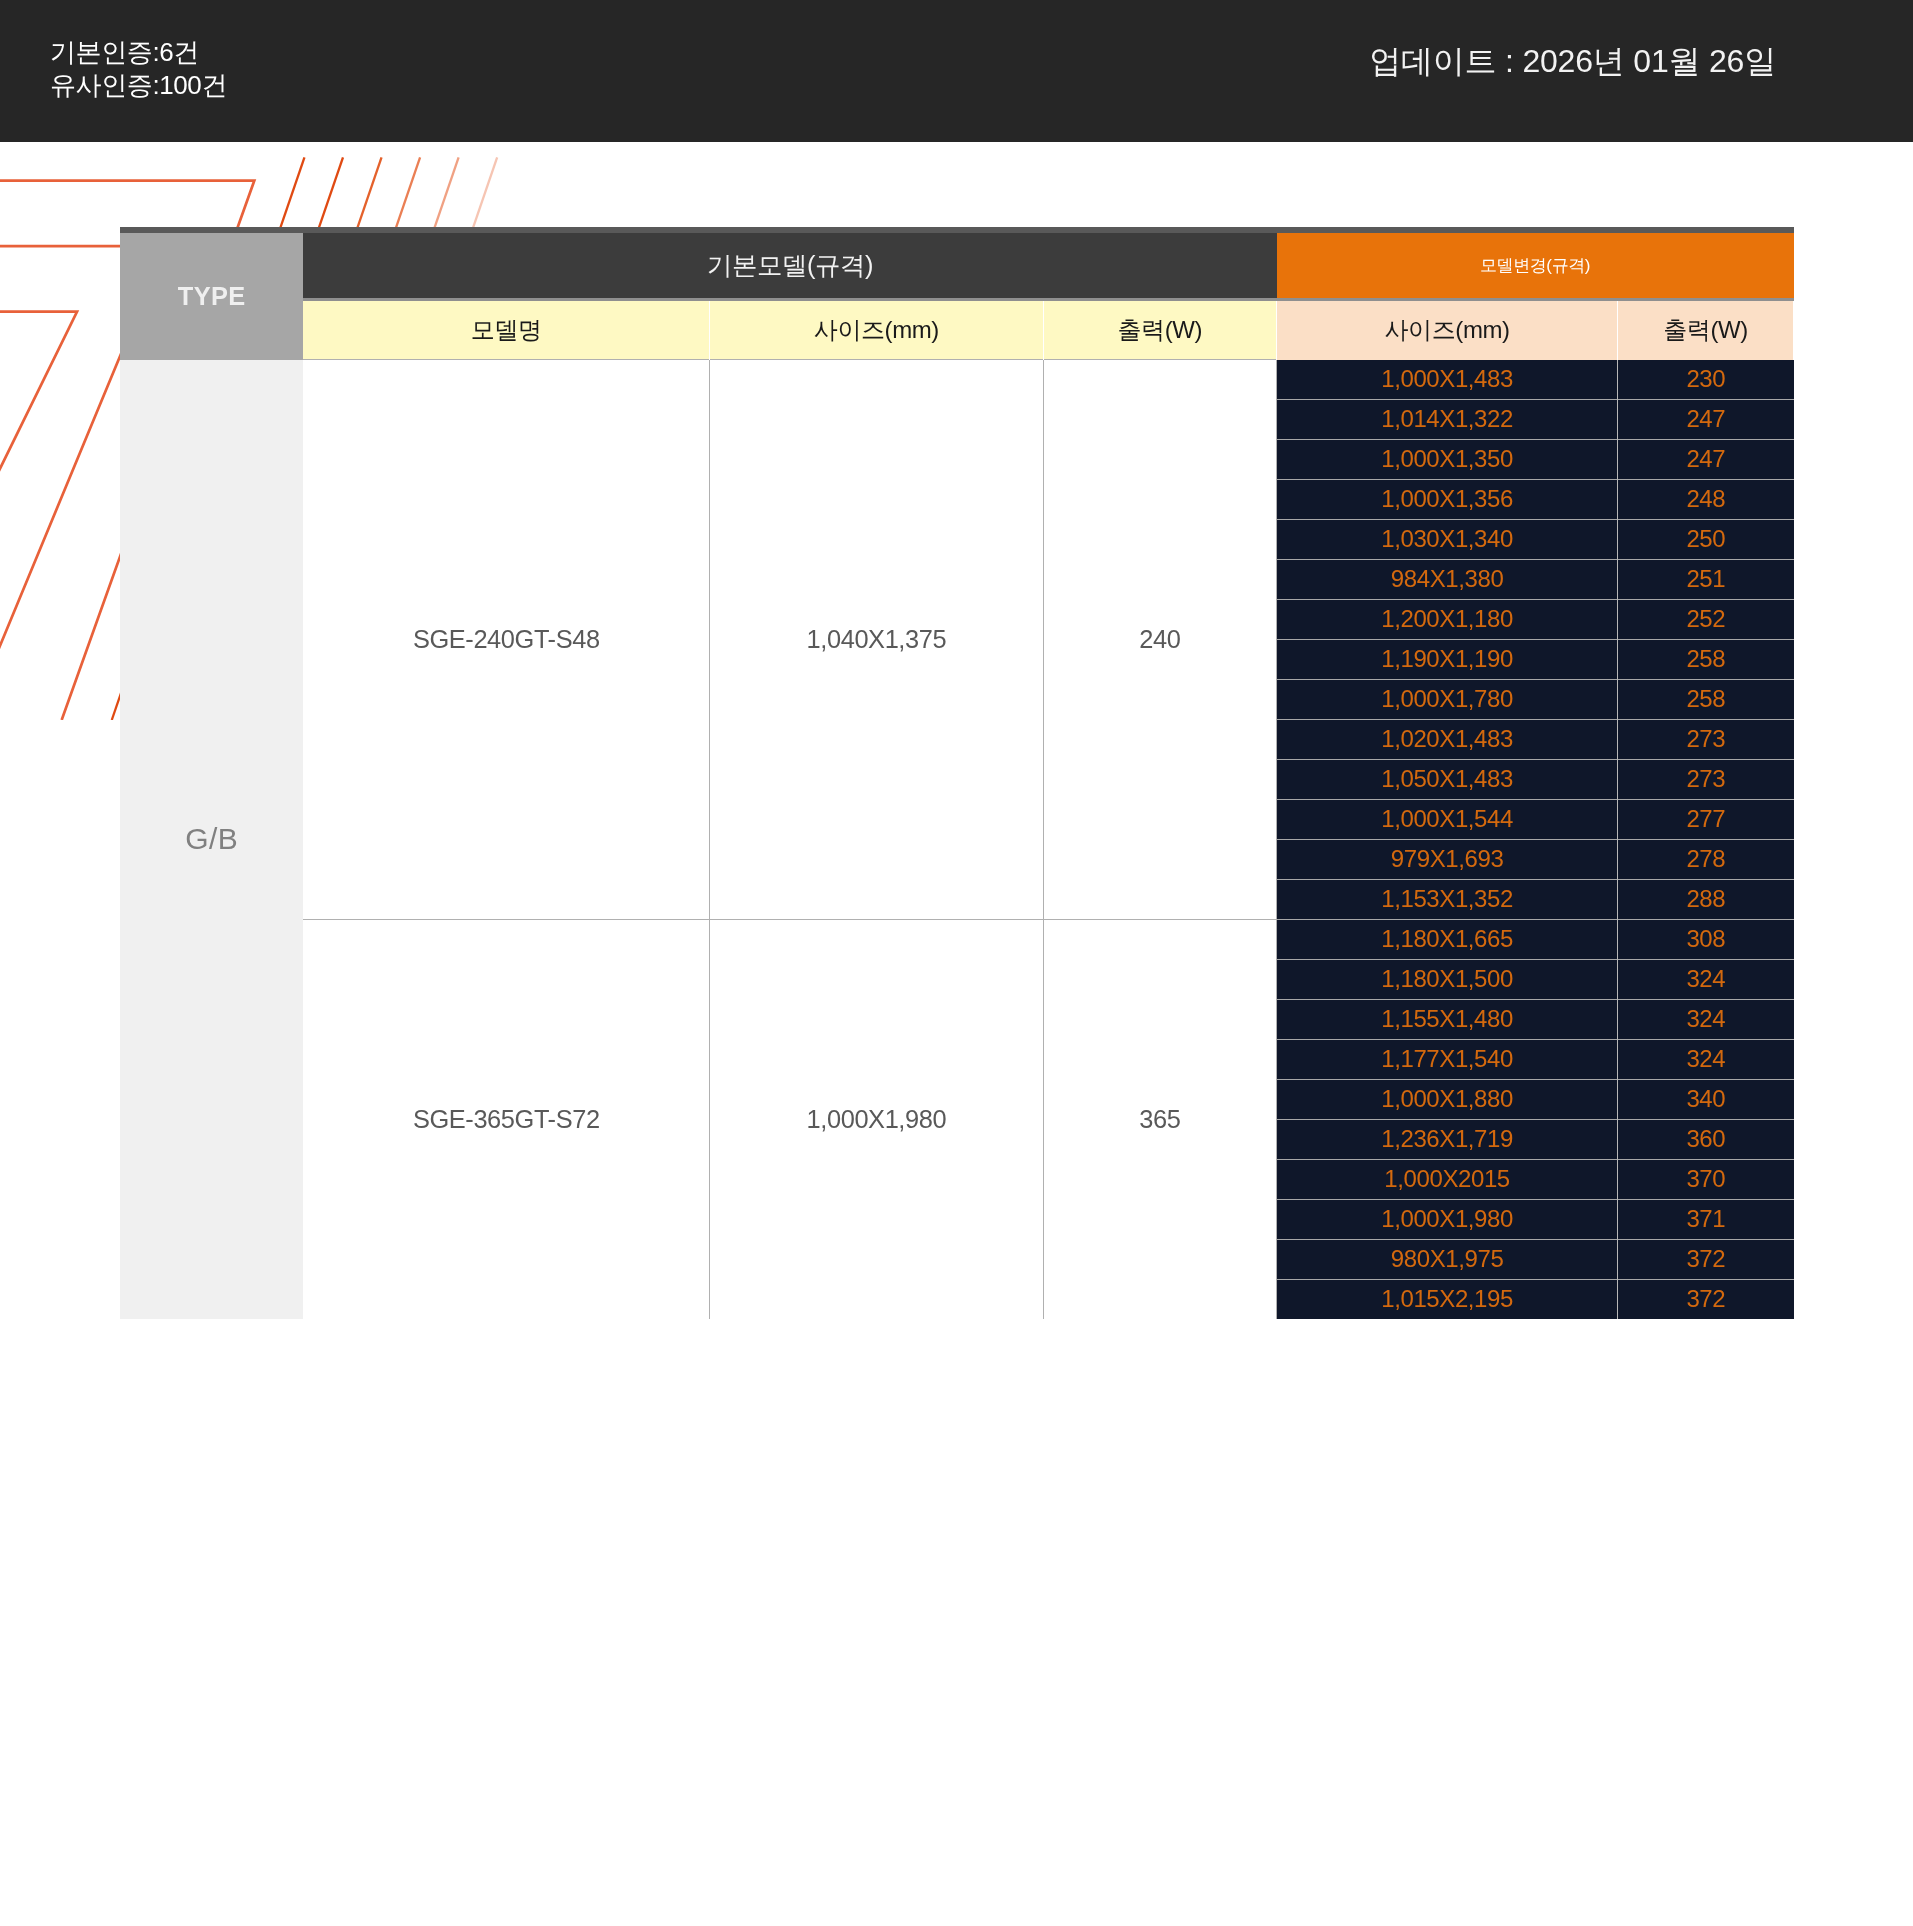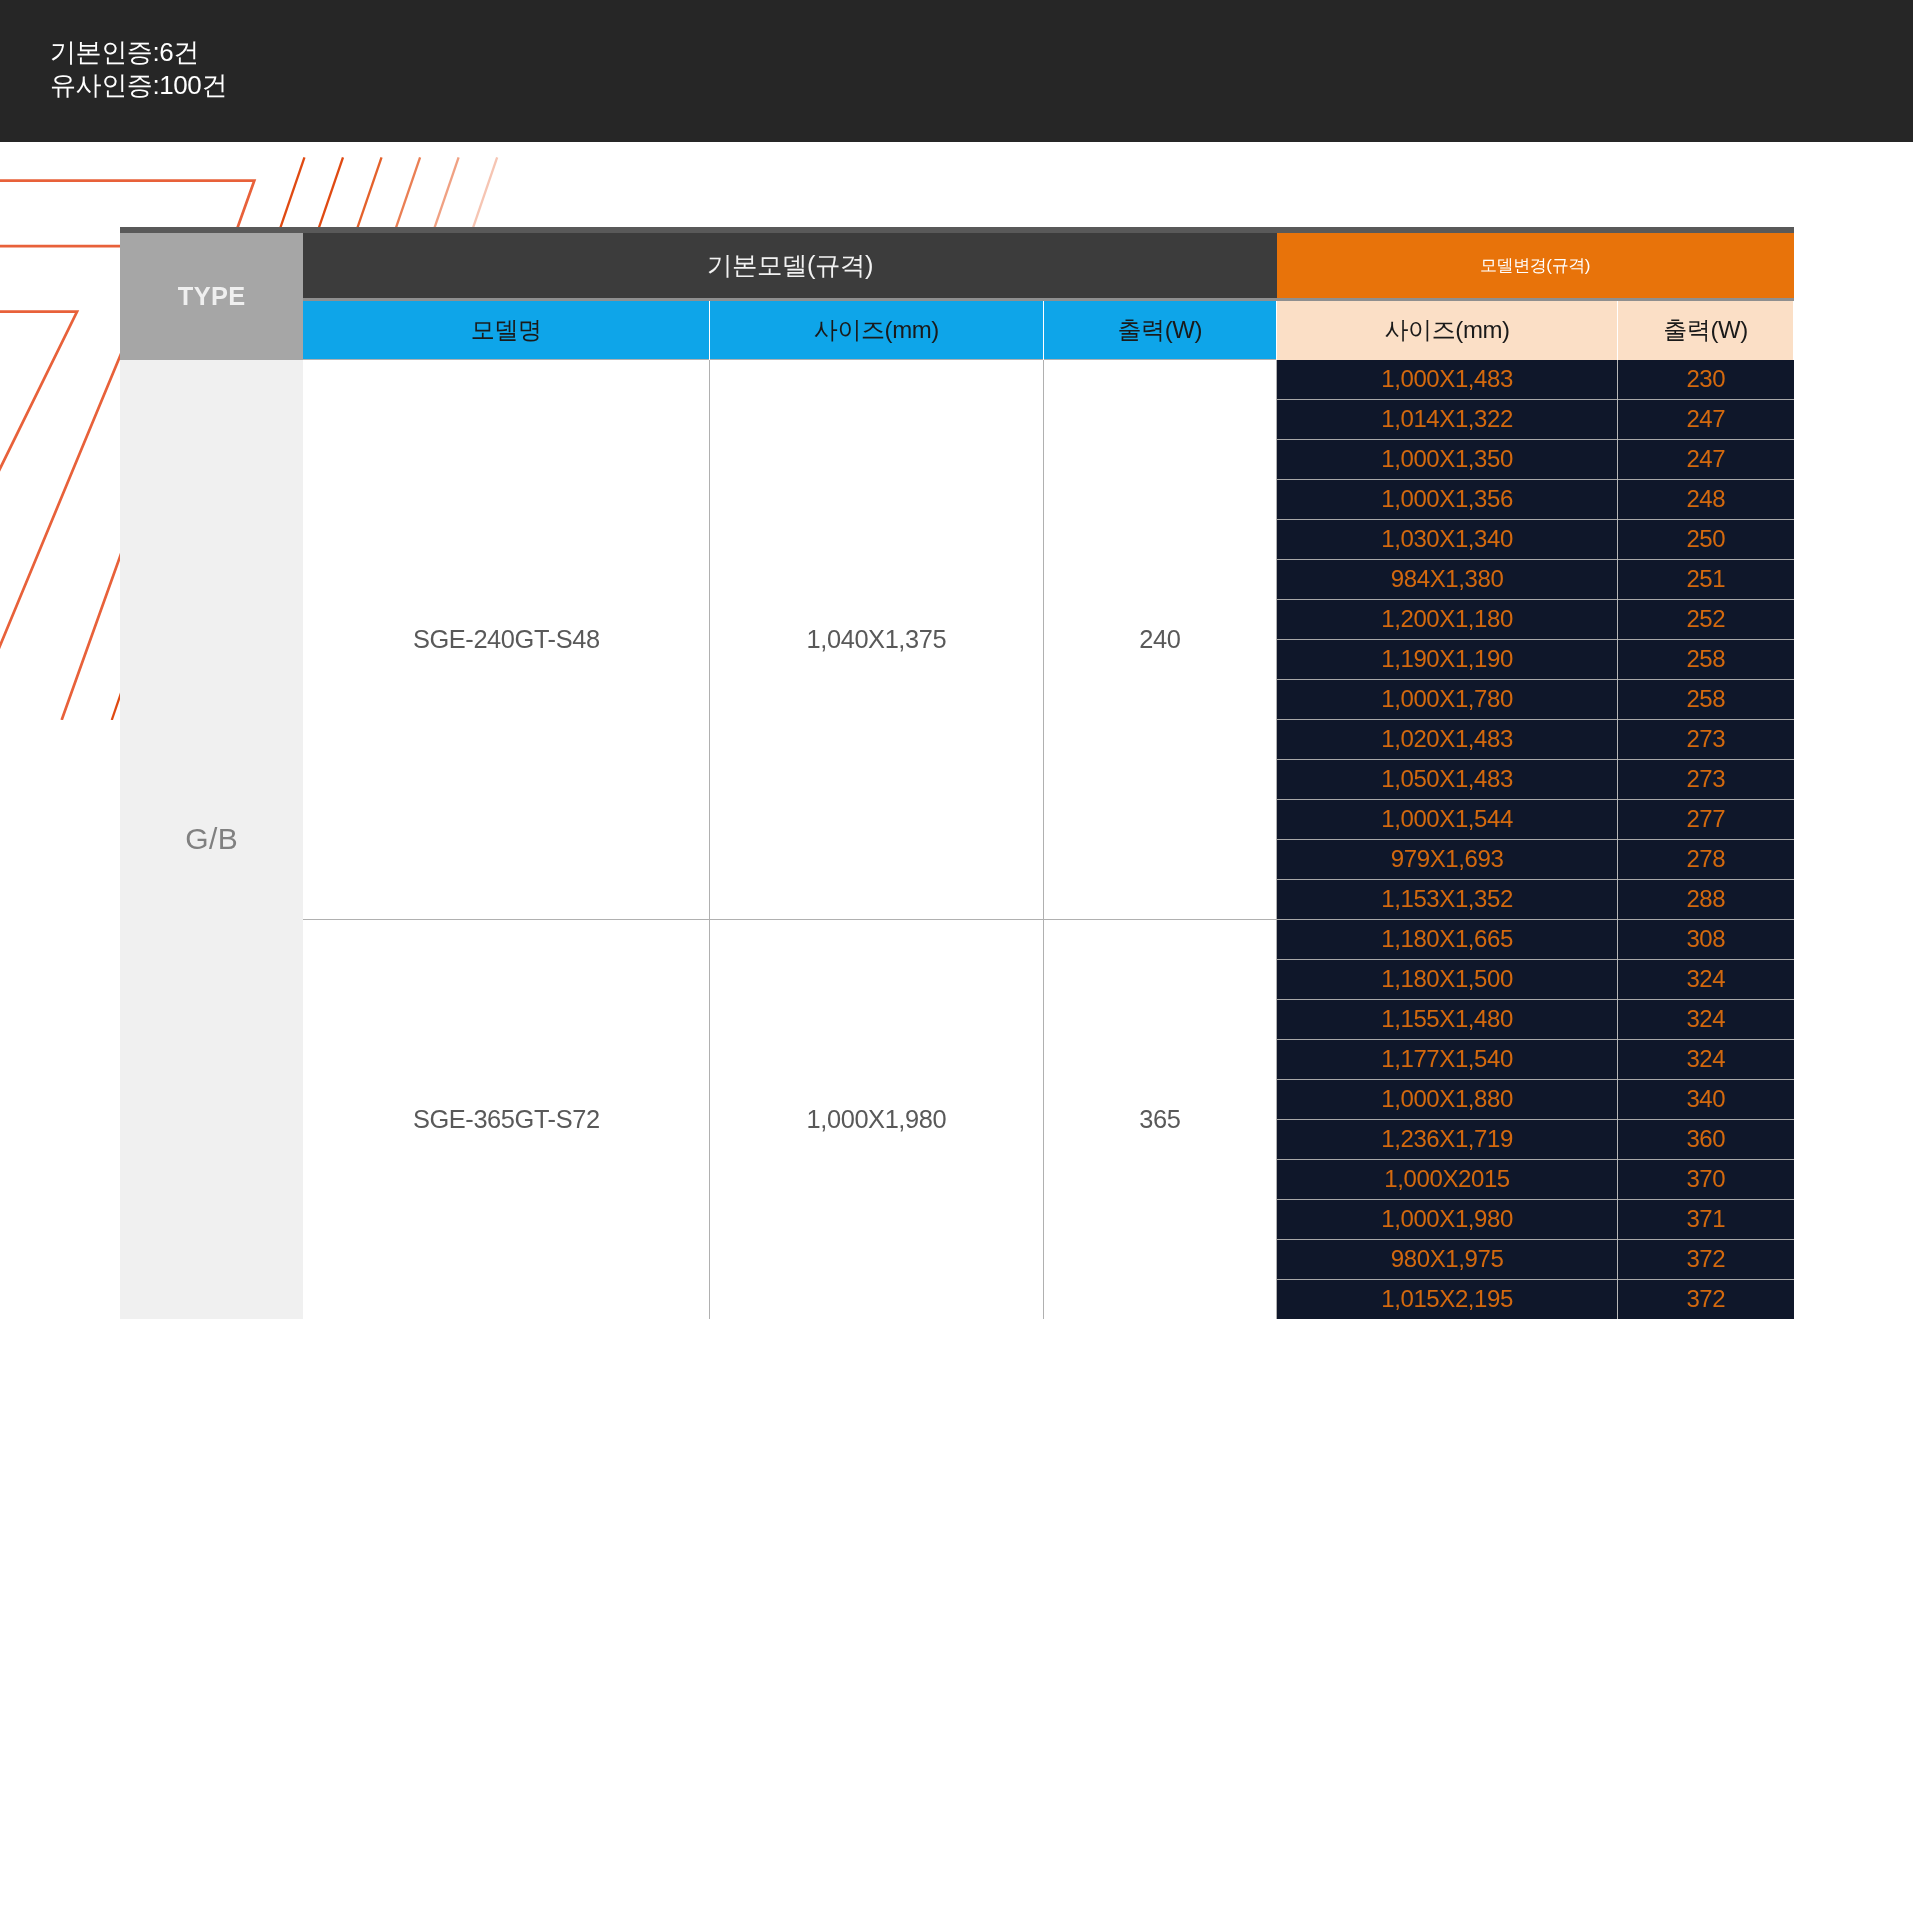--- a/index.html
+++ b/index.html
@@ -106,21 +106,21 @@
     color: #ffffff;
     font-size: 17px;
     font-weight: normal;
     text-align: center;
     vertical-align: middle;
     letter-spacing: -0.4px;
     height: 65px;
     border-top: 6.5px solid #595959;
   }
   .sub-gray {
-    background: #0ea5e9;
+    background: #fef9c3;
     color: #1a1a1a;
     font-size: 24px;
     font-weight: normal;
     text-align: center;
     vertical-align: middle;
     height: 58px;
     letter-spacing: -0.4px;
     border-top: 3.5px solid #8f8f8f;
     border-right: 1.5px solid #ffffff;
   }
@@ -188,20 +188,21 @@
   <line x1="1090" y1="40" x2="590" y2="1500" stroke="#ea7f54" stroke-width="6"></line>
   <line x1="1190" y1="40" x2="690" y2="1500" stroke="#f0a183" stroke-width="6"></line>
   <line x1="1290" y1="40" x2="790" y2="1500" stroke="#f6c5b3" stroke-width="6"></line>
 </svg>
 
 <div class="top-bar">
   <div class="cert-counts">
     <div>기본인증:6건</div>
     <div>유사인증:100건</div>
   </div>
+  <div class="update-date">업데이트 : 2026년 01월 26일</div>
 </div>
 
 <div class="table-area">
   <table class="spec">
     <colgroup>
       <col class="c-type">
         <col class="c-model">
         <col class="c-size">
       <col class="c-out">
         <col class="c-nsize">

